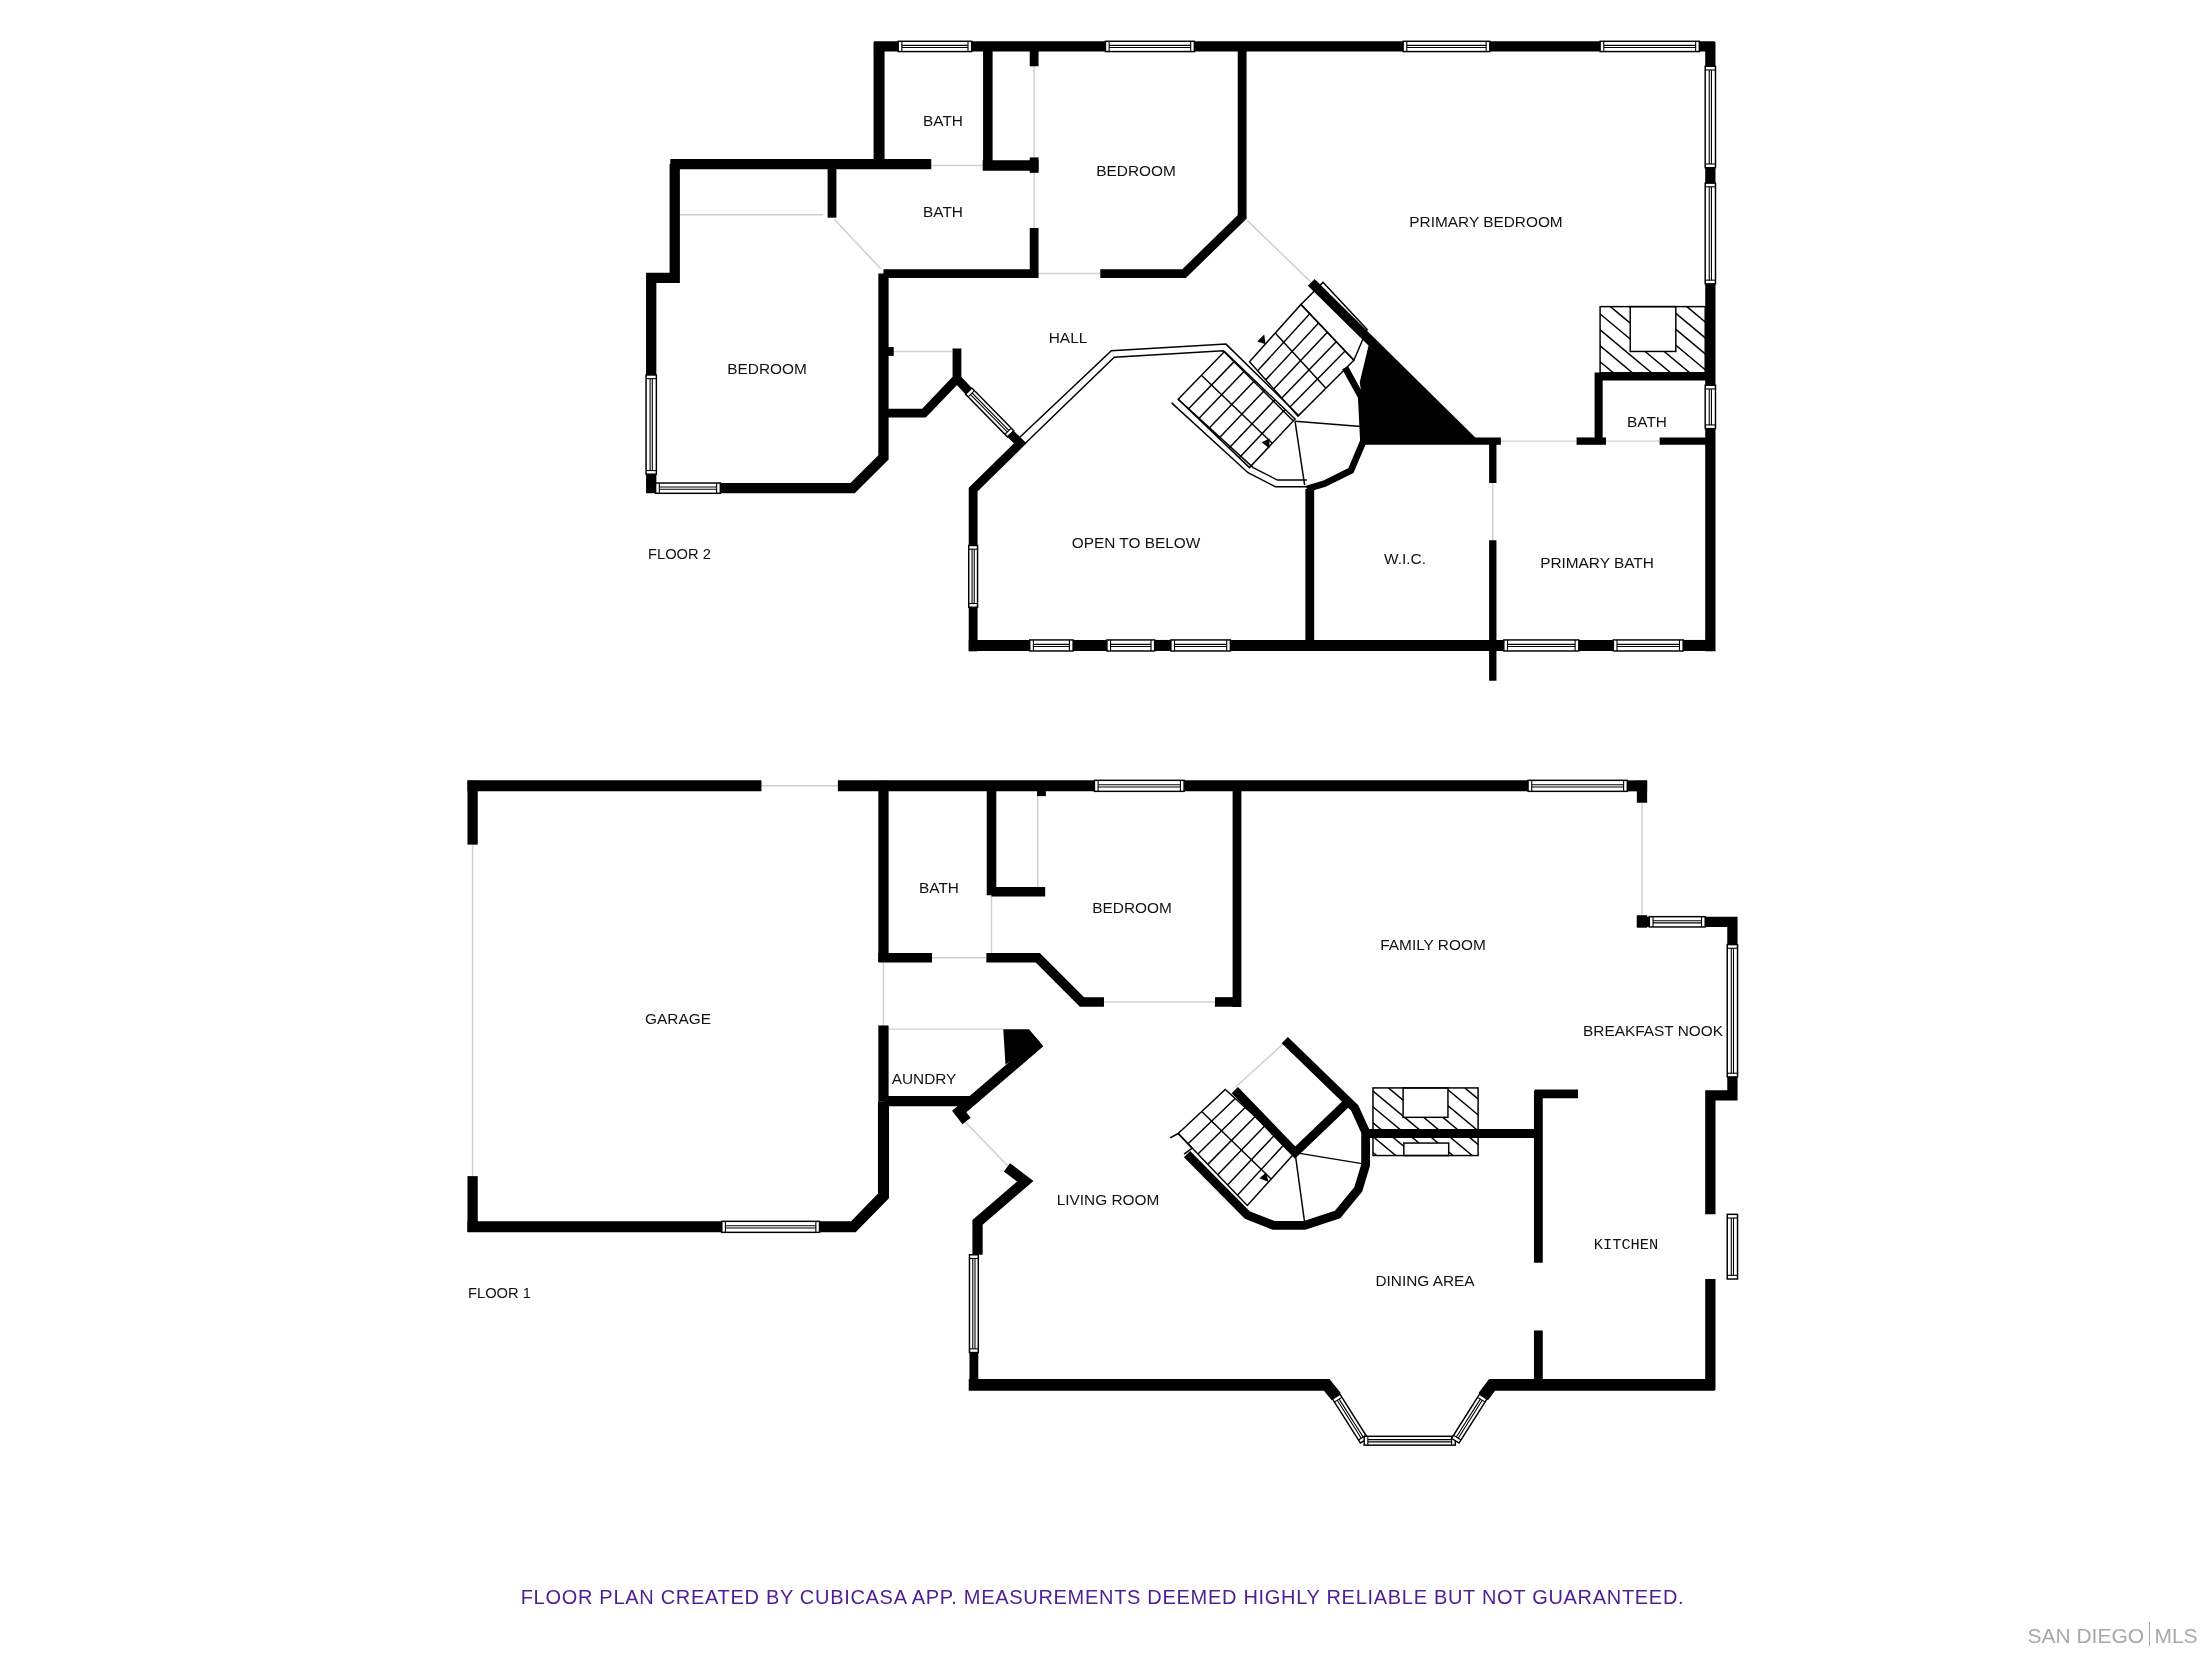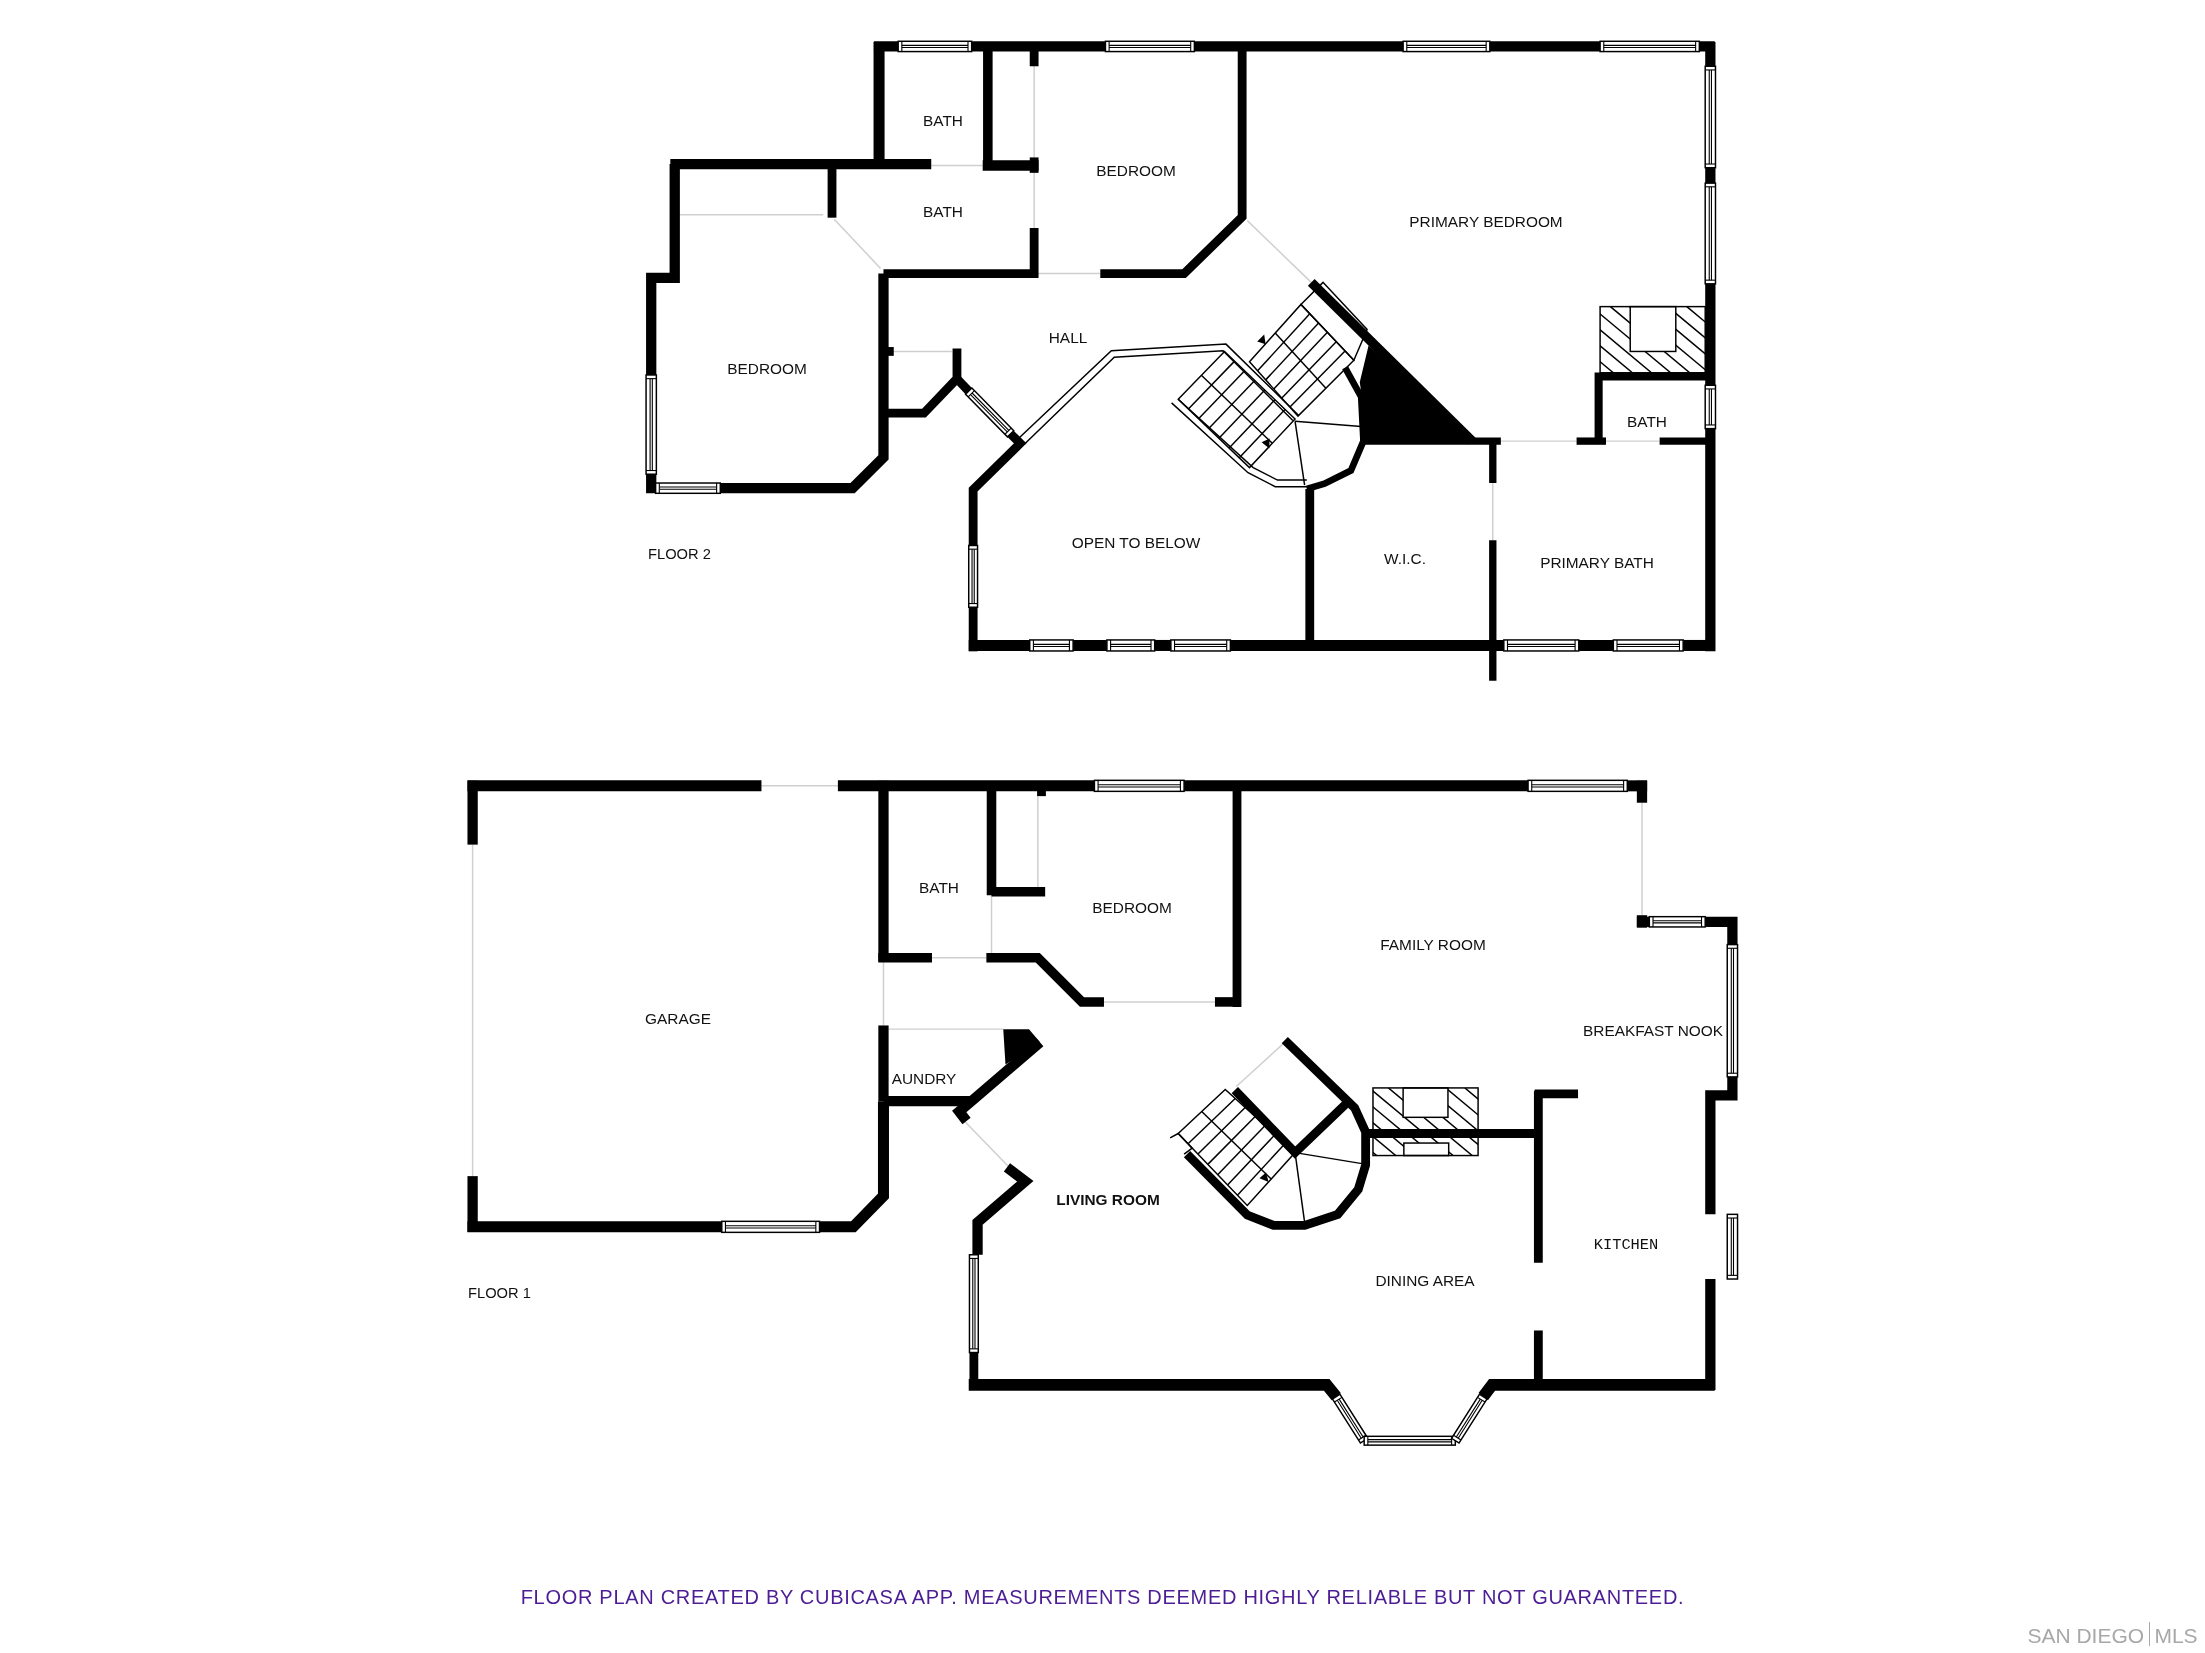--- a/index.html
+++ b/index.html
@@ -420,21 +420,21 @@
       <div class="lbl" style="left: 1405px; top: 559px;">W.I.C.</div>
       <div class="flbl" style="left: 648px; top: 554px;">FLOOR 2</div>
     </div>
   <div id="floor-1-labels">
       <div class="lbl" style="left: 939px; top: 888px;">BATH</div>
       <div class="lbl" style="left: 1132px; top: 908px;">BEDROOM</div>
       <div class="lbl" style="left: 678px; top: 1019px;">GARAGE</div>
       <div class="lbl" style="left: 1433px; top: 945px;">FAMILY ROOM</div>
       <div class="lbl" style="left: 1653px; top: 1031px;">BREAKFAST NOOK</div>
       <div class="lbl" style="left: 924px; top: 1079px;">AUNDRY</div>
-      <div class="lbl" style="left: 1108px; top: 1200px; font-weight: bold;">LIVING ROOM</div>
+      <div class="lbl" style="left: 1108px; top: 1200px;">LIVING ROOM</div>
       <div class="lbl" style="left: 1626px; top: 1245px; font-family: Liberation Mono, monospace;">KITCHEN</div>
       <div class="lbl" style="left: 1425px; top: 1281px;">DINING AREA</div>
       <div class="flbl" style="left: 468px; top: 1293px;">FLOOR 1</div>
     </div>
 </div>
 
 <div id="footer-note">FLOOR PLAN CREATED BY CUBICASA APP. MEASUREMENTS DEEMED HIGHLY RELIABLE BUT NOT GUARANTEED.</div>
 <div id="mls-logo"><span>SAN DIEGO</span><span class="sep"></span><span>MLS</span></div>
 
 

